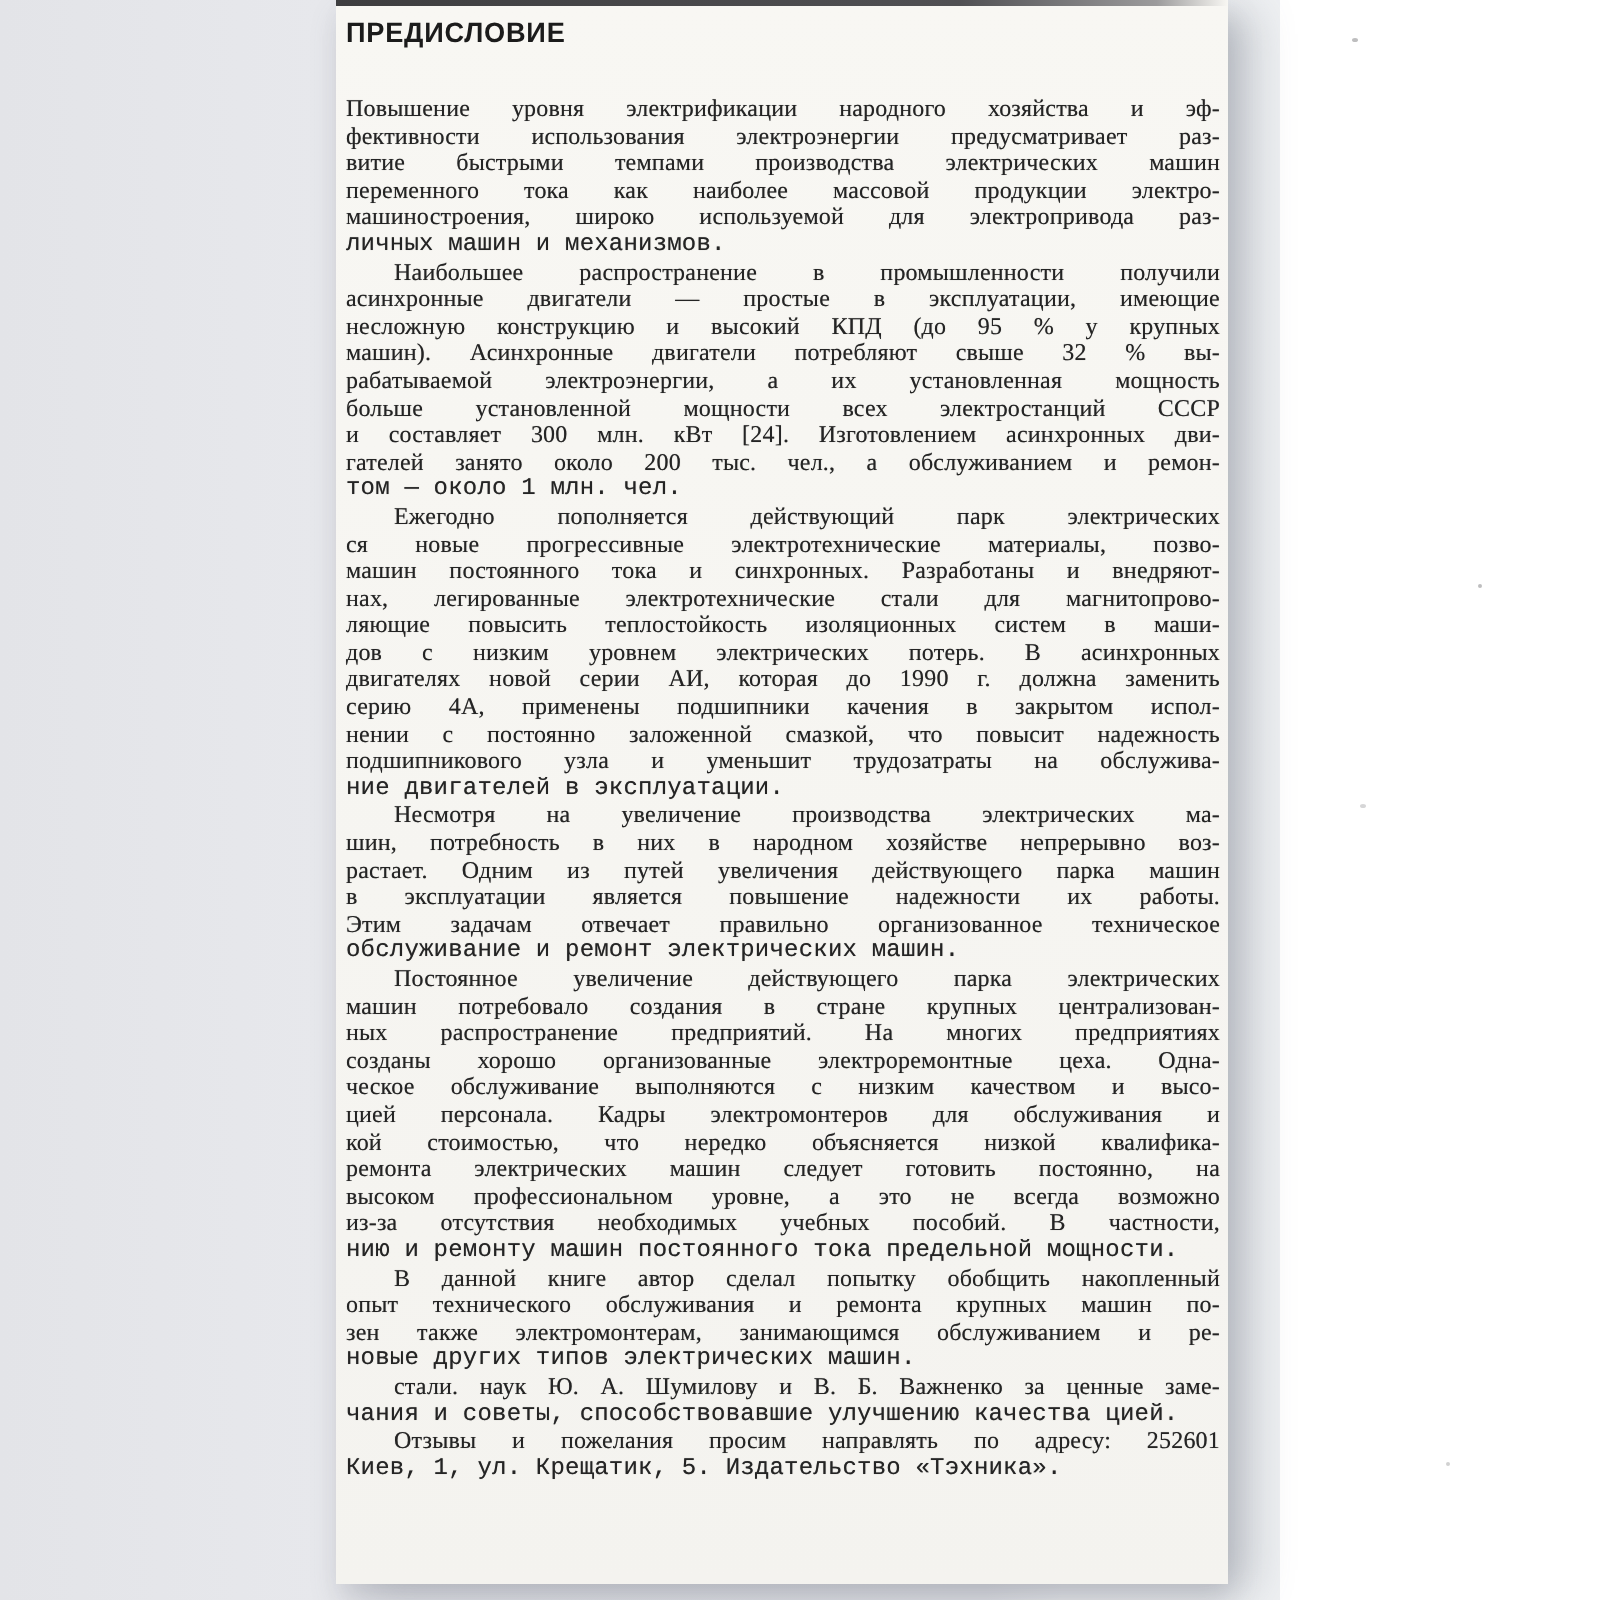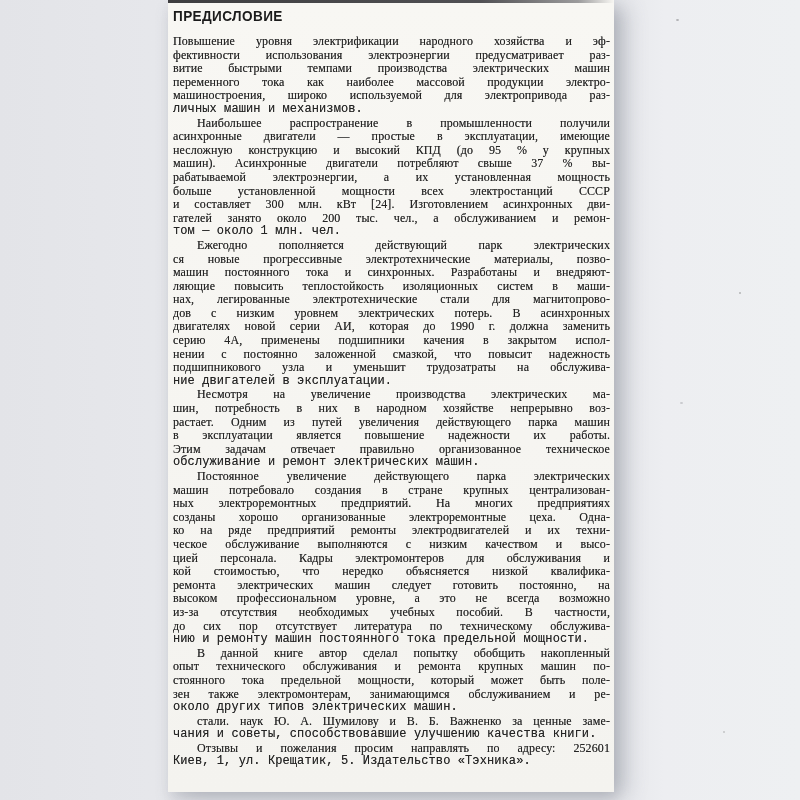--- a/index.html
+++ b/index.html
@@ -5,21 +5,21 @@
   html, body {
     margin: 0;
     padding: 0;
     width: 800px;
     height: 800px;
     overflow: hidden;
     font-family: "Liberation Serif", serif;
   }
   .scan-bg {
     position: relative;
-    width: 800px;
+    width: 640px;
     height: 800px;
     background: linear-gradient(90deg, #e3e4e8 0%, #e7e8ec 25%, #e6e7eb 77%, #edeef1 83%, #eef0f2 100%);
   }
   .book-page {
     position: absolute;
     left: 168px;
     top: 0;
     width: 446px;
     height: 792px;
     background: linear-gradient(180deg, #f8f7f3 0%, #f6f5f1 55%, #f4f3ef 100%);
@@ -49,21 +49,21 @@
     font-family: "Liberation Sans", sans-serif;
     font-weight: 700;
     font-size: 14px;
     line-height: 15px;
     letter-spacing: 0.4px;
     color: #1b1b1b;
     transform: scaleX(0.97);
     transform-origin: left;
   }
   .preface-text {
-    margin-top: 11px;
+    margin-top: 24px;
     font-size: 12px;
     line-height: 13.6px;
     color: #242424;
     letter-spacing: 0.1px;
     text-shadow: 0 0 0.35px rgba(30,30,30,0.55);
   }
   .para { margin: 0; }
   .para .line {
     text-align: justify;
     text-align-last: justify;
@@ -100,73 +100,70 @@
             <div class="line">фективности использования электроэнергии предусматривает раз-</div>
             <div class="line">витие быстрыми темпами производства электрических машин</div>
             <div class="line">переменного тока как наиболее массовой продукции электро-</div>
             <div class="line">машиностроения, широко используемой для электропривода раз-</div>
             <div class="line">личных машин и механизмов.</div>
           </div>
           <div class="para indent">
             <div class="line">Наибольшее распространение в промышленности получили</div>
             <div class="line">асинхронные двигатели — простые в эксплуатации, имеющие</div>
             <div class="line">несложную конструкцию и высокий КПД (до 95 % у крупных</div>
-            <div class="line">машин). Асинхронные двигатели потребляют свыше 37 % вы-</div>
+            <div class="line">машин). Асинхронные двигатели потребляют свыше 32 % вы-</div>
             <div class="line">рабатываемой электроэнергии, а их установленная мощность</div>
             <div class="line">больше установленной мощности всех электростанций СССР</div>
             <div class="line">и составляет 300 млн. кВт [24]. Изготовлением асинхронных дви-</div>
             <div class="line">гателей занято около 200 тыс. чел., а обслуживанием и ремон-</div>
             <div class="line">том — около 1 млн. чел.</div>
           </div>
           <div class="para indent">
             <div class="line">Ежегодно пополняется действующий парк электрических</div>
             <div class="line">ся новые прогрессивные электротехнические материалы, позво-</div>
             <div class="line">машин постоянного тока и синхронных. Разработаны и внедряют-</div>
+            <div class="line">нах, легированные электротехнические стали для магнитопрово-</div>
             <div class="line">ляющие повысить теплостойкость изоляционных систем в маши-</div>
-            <div class="line">нах, легированные электротехнические стали для магнитопрово-</div>
             <div class="line">дов с низким уровнем электрических потерь. В асинхронных</div>
             <div class="line">двигателях новой серии АИ, которая до 1990 г. должна заменить</div>
             <div class="line">серию 4А, применены подшипники качения в закрытом испол-</div>
             <div class="line">нении с постоянно заложенной смазкой, что повысит надежность</div>
             <div class="line">подшипникового узла и уменьшит трудозатраты на обслужива-</div>
             <div class="line">ние двигателей в эксплуатации.</div>
           </div>
           <div class="para indent">
             <div class="line">Несмотря на увеличение производства электрических ма-</div>
             <div class="line">шин, потребность в них в народном хозяйстве непрерывно воз-</div>
             <div class="line">растает. Одним из путей увеличения действующего парка машин</div>
             <div class="line">в эксплуатации является повышение надежности их работы.</div>
             <div class="line">Этим задачам отвечает правильно организованное техническое</div>
             <div class="line">обслуживание и ремонт электрических машин.</div>
           </div>
           <div class="para indent">
             <div class="line">Постоянное увеличение действующего парка электрических</div>
             <div class="line">машин потребовало создания в стране крупных централизован-</div>
-            <div class="line">ных электроремонтных предприятий. На многих предприятиях</div>
+            <div class="line">ных распространение предприятий. На многих предприятиях</div>
             <div class="line">созданы хорошо организованные электроремонтные цеха. Одна-</div>
-            <div class="line">ко на ряде предприятий ремонты электродвигателей и их техни-</div>
             <div class="line">ческое обслуживание выполняются с низким качеством и высо-</div>
             <div class="line">цией персонала. Кадры электромонтеров для обслуживания и</div>
             <div class="line">кой стоимостью, что нередко объясняется низкой квалифика-</div>
             <div class="line">ремонта электрических машин следует готовить постоянно, на</div>
             <div class="line">высоком профессиональном уровне, а это не всегда возможно</div>
             <div class="line">из-за отсутствия необходимых учебных пособий. В частности,</div>
-            <div class="line">до сих пор отсутствует литература по техническому обслужива-</div>
             <div class="line">нию и ремонту машин постоянного тока предельной мощности.</div>
           </div>
           <div class="para indent">
             <div class="line">В данной книге автор сделал попытку обобщить накопленный</div>
             <div class="line">опыт технического обслуживания и ремонта крупных машин по-</div>
-            <div class="line">стоянного тока предельной мощности, который может быть поле-</div>
             <div class="line">зен также электромонтерам, занимающимся обслуживанием и ре-</div>
-            <div class="line">около других типов электрических машин.</div>
+            <div class="line">новые других типов электрических машин.</div>
           </div>
           <div class="para indent">
             <div class="line">стали. наук Ю. А. Шумилову и В. Б. Важненко за ценные заме-</div>
-            <div class="line">чания и советы, способствовавшие улучшению качества книги.</div>
+            <div class="line">чания и советы, способствовавшие улучшению качества цией.</div>
           </div>
           <div class="para indent">
             <div class="line">Отзывы и пожелания просим направлять по адресу: 252601</div>
             <div class="line">Киев, 1, ул. Крещатик, 5. Издательство «Тэхника».</div>
           </div>
         </div>
     </div>
     <div class="scan-speck speck-1"></div>
     <div class="scan-speck speck-2"></div>
     <div class="scan-speck speck-3"></div>

